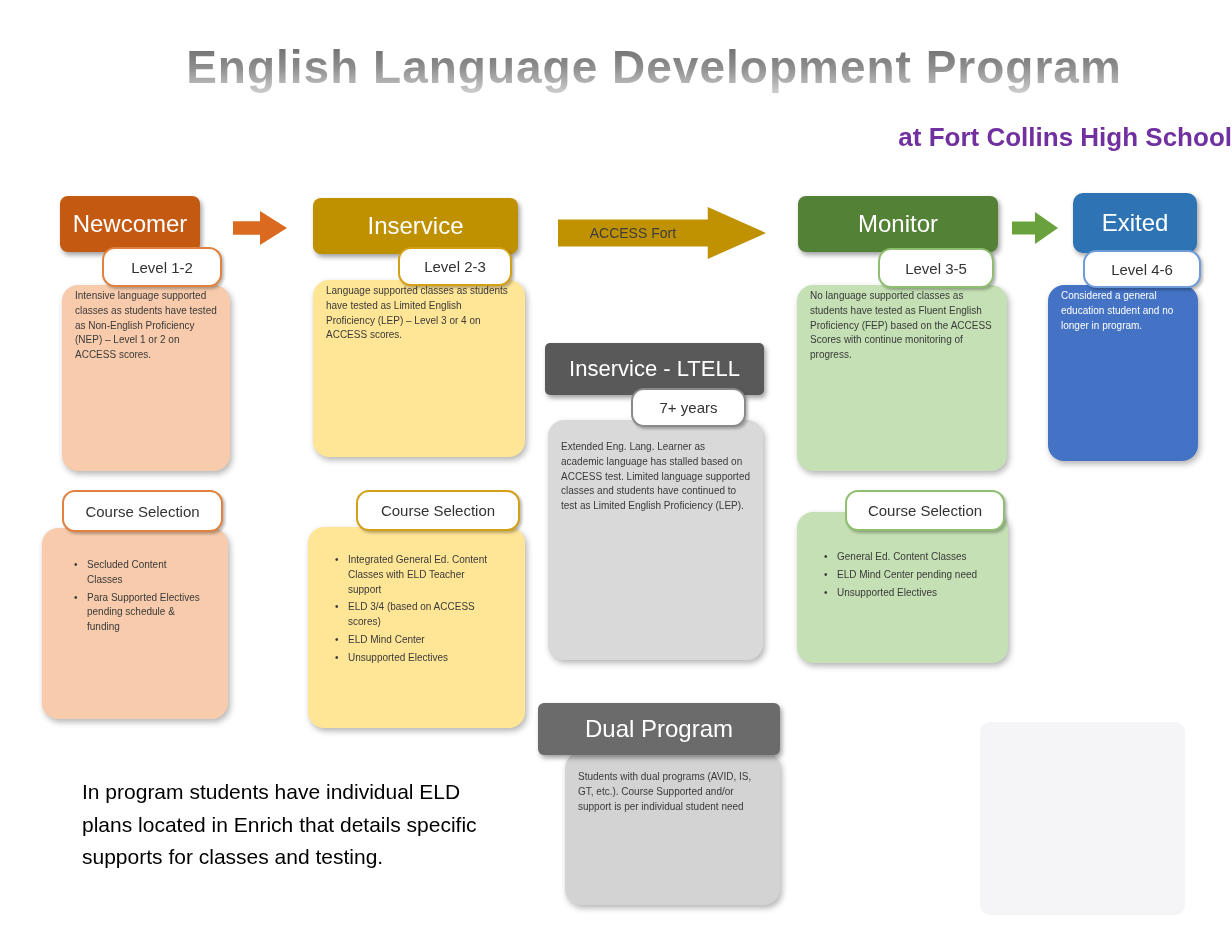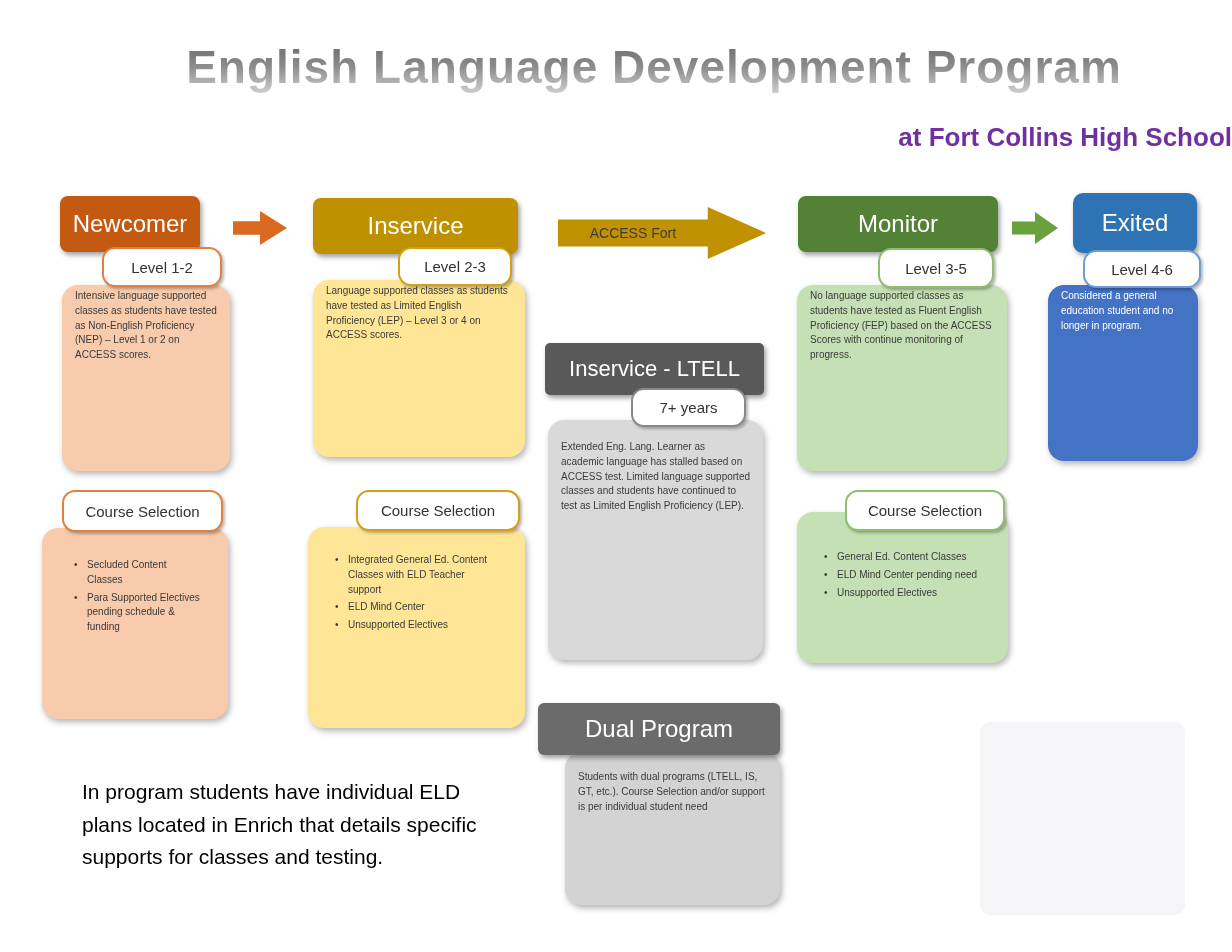--- a/index.html
+++ b/index.html
@@ -115,35 +115,36 @@
 
   <div class="arrow arrow-small arrow-orange"></div>
 
   <div class="hdr hdr-inservice">Inservice</div>
   <div class="badge badge-l23">Level 2-3</div>
   <div class="panel panel-inservice-desc">Language supported classes as students have tested as Limited English Proficiency (LEP) – Level 3 or 4 on ACCESS scores.</div>
   <div class="badge cs-inservice">Course Selection</div>
   <div class="panel bullets panel-inservice-courses">
     <ul>
       <li>Integrated General Ed. Content Classes with ELD Teacher support</li>
+      <li>ELD 3/4 (based on ACCESS scores)</li>
       <li>ELD Mind Center</li>
       <li>Unsupported Electives</li>
     </ul>
   </div>
 
   <div class="arrow arrow-access">
     <div class="arrow-access-label">ACCESS Fort</div>
   </div>
 
   <div class="hdr hdr-ltell">Inservice - LTELL</div>
   <div class="badge badge-7y">7+ years</div>
   <div class="panel panel-ltell-desc">Extended Eng. Lang. Learner as academic language has stalled based on ACCESS test. Limited language supported classes and students have continued to test as Limited English Proficiency (LEP).</div>
 
   <div class="hdr hdr-dual">Dual Program</div>
-  <div class="panel panel-dual-desc">Students with dual programs (LTELL, IS, GT, etc.). Course Selection and/or support is per individual student need</div>
+  <div class="panel panel-dual-desc">Students with dual programs (AVID, IS, GT, etc.). Course Supported and/or support is per individual student need</div>
 
   <div class="hdr hdr-monitor">Monitor</div>
   <div class="badge badge-l35">Level 3-5</div>
   <div class="panel panel-monitor-desc">No language supported classes as students have tested as Fluent English Proficiency (FEP) based on the ACCESS Scores with continue monitoring of progress.</div>
   <div class="badge cs-monitor">Course Selection</div>
   <div class="panel bullets panel-monitor-courses">
     <ul>
       <li>General Ed. Content Classes</li>
       <li>ELD Mind Center pending need</li>
       <li>Unsupported Electives</li>

